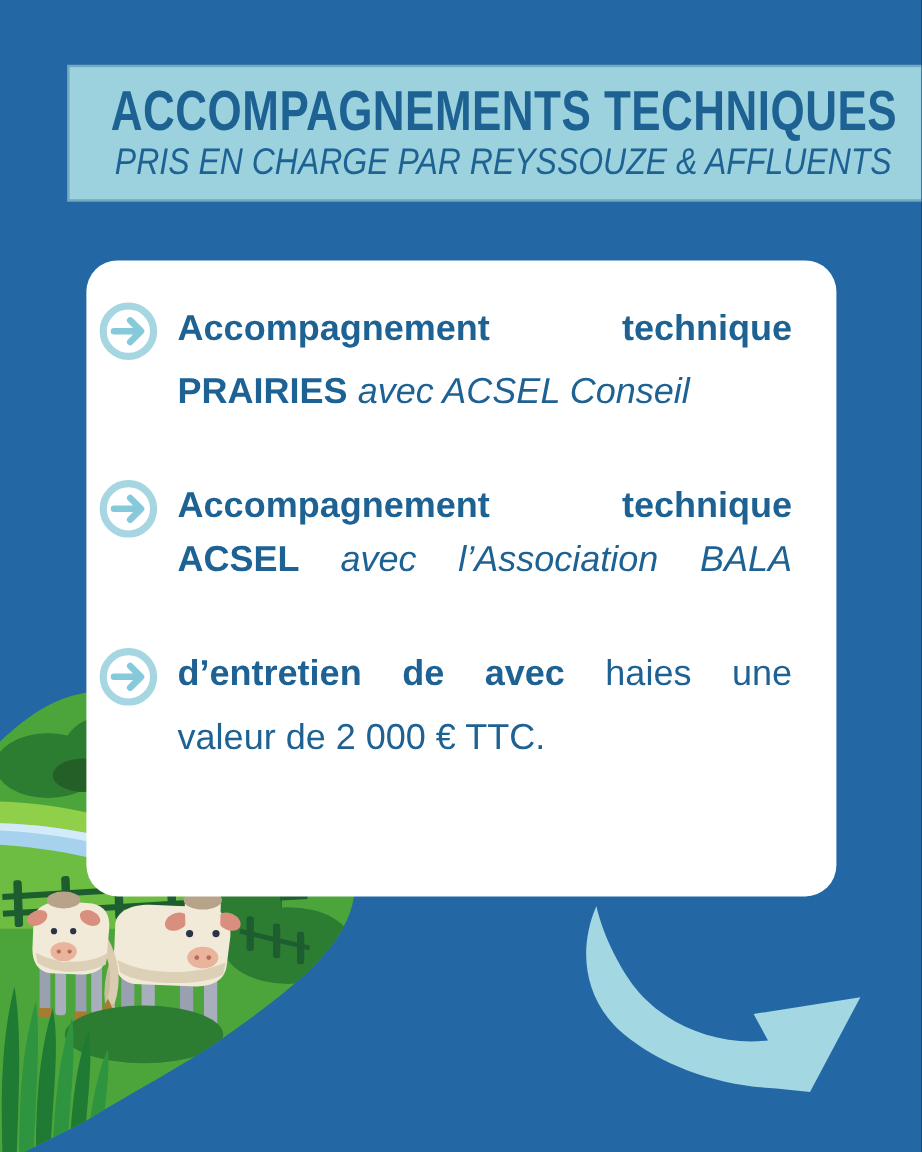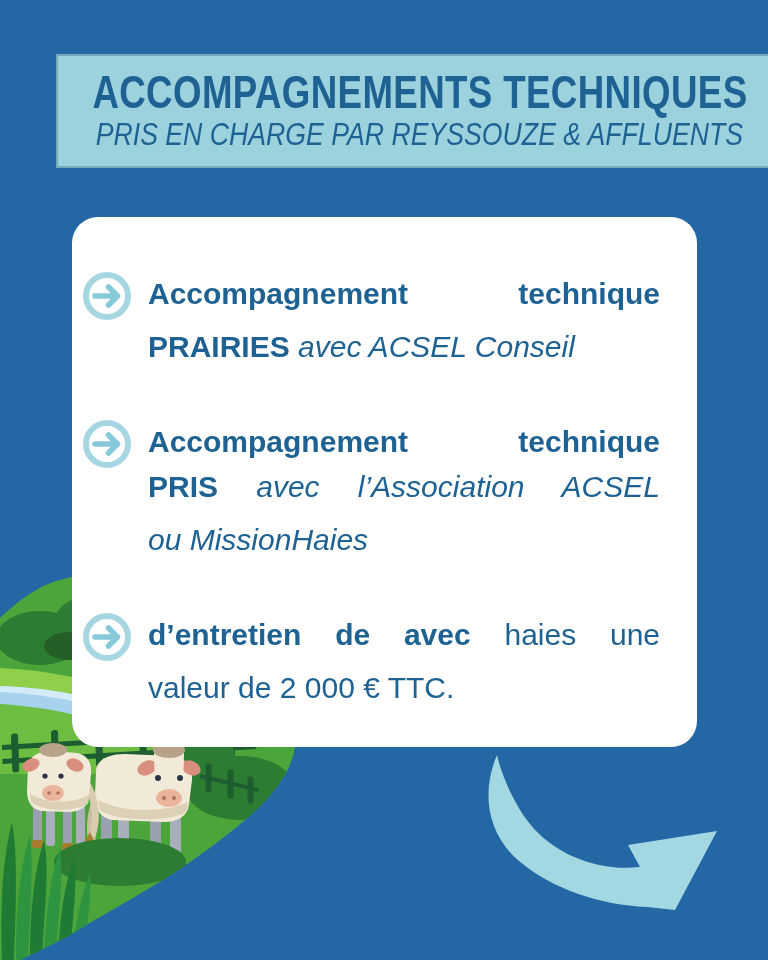--- a/index.html
+++ b/index.html
@@ -10,21 +10,21 @@
   .band{position:absolute;left:20px;top:54px;width:727px;height:114px;box-sizing:border-box;
         background:var(--band);border:2px solid rgba(21,80,118,0.30);
         display:flex;flex-direction:column;align-items:center;justify-content:center;z-index:2;margin-left:36px;}
   .title{font-weight:700;font-size:47px;line-height:1.05;color:var(--text_dark);
          white-space:nowrap;transform:scaleX(0.78);letter-spacing:0.5px;}
   .subtitle{font-style:italic;font-weight:500;font-size:31px;line-height:1.25;color:var(--text_dark);
             white-space:nowrap;transform:scaleX(0.86);}
 
   
   .card{position:absolute;left:72px;top:217px;width:625px;height:530px;box-sizing:border-box;
-        background:var(--card);border-radius:26px;padding:54px 0 0 10px;z-index:3;}
+        background:var(--card);border-radius:26px;padding:34px 0 0 10px;z-index:3;}
   .bullet-item{display:flex;align-items:flex-start;margin-bottom:50px;}
   .bullet-icon{width:50px;height:50px;margin:0 16px 0 0;flex:0 0 auto;}
   .bullet-text{width:512px;font-size:30px;line-height:45px;color:var(--text_dark);}
   .line{text-align:justify;text-align-last:justify;}
   .line.last{text-align-last:left;margin-top:8px;}
   .seg-bold{font-weight:700;}
   .seg-italic{font-style:italic;font-weight:400;}
   .seg-regular{font-weight:400;}
 
   
@@ -173,22 +173,21 @@
             <div class="line last"><span class="seg-bold">PRAIRIES </span><span class="seg-italic">avec ACSEL Conseil</span></div>
           </div>
         </div>
         <div class="bullet-item">
           <span class="bullet-icon"><svg width="50" height="50" viewBox="0 0 50 50">
               <circle class="icon-ring" cx="25" cy="25" r="21" fill="none" stroke-width="6"></circle>
               <path class="icon-arrow" d="M13 25 H34 M26.5 16 L35.5 25 L26.5 34" fill="none" stroke-width="5.5" stroke-linecap="round" stroke-linejoin="round"></path>
             </svg></span>
           <div class="bullet-text">
             <div class="line"><span class="seg-bold">Accompagnement technique</span></div>
-            <div class="line"><span class="seg-bold">PRIS </span><span class="seg-italic">avec l’Association ACSEL</span></div>
-            <div class="line last"><span class="seg-italic">ou MissionHaies</span></div>
+            <div class="line"><span class="seg-bold">ACSEL </span><span class="seg-italic">avec l’Association BALA</span></div>
           </div>
         </div>
         <div class="bullet-item">
           <span class="bullet-icon"><svg width="50" height="50" viewBox="0 0 50 50">
               <circle class="icon-ring" cx="25" cy="25" r="21" fill="none" stroke-width="6"></circle>
               <path class="icon-arrow" d="M13 25 H34 M26.5 16 L35.5 25 L26.5 34" fill="none" stroke-width="5.5" stroke-linecap="round" stroke-linejoin="round"></path>
             </svg></span>
           <div class="bullet-text">
             <div class="line"><span class="seg-bold">d’entretien de avec </span><span class="seg-regular">haies une</span></div>
             <div class="line last"><span class="seg-regular">valeur de 2 000 € TTC.</span></div>

